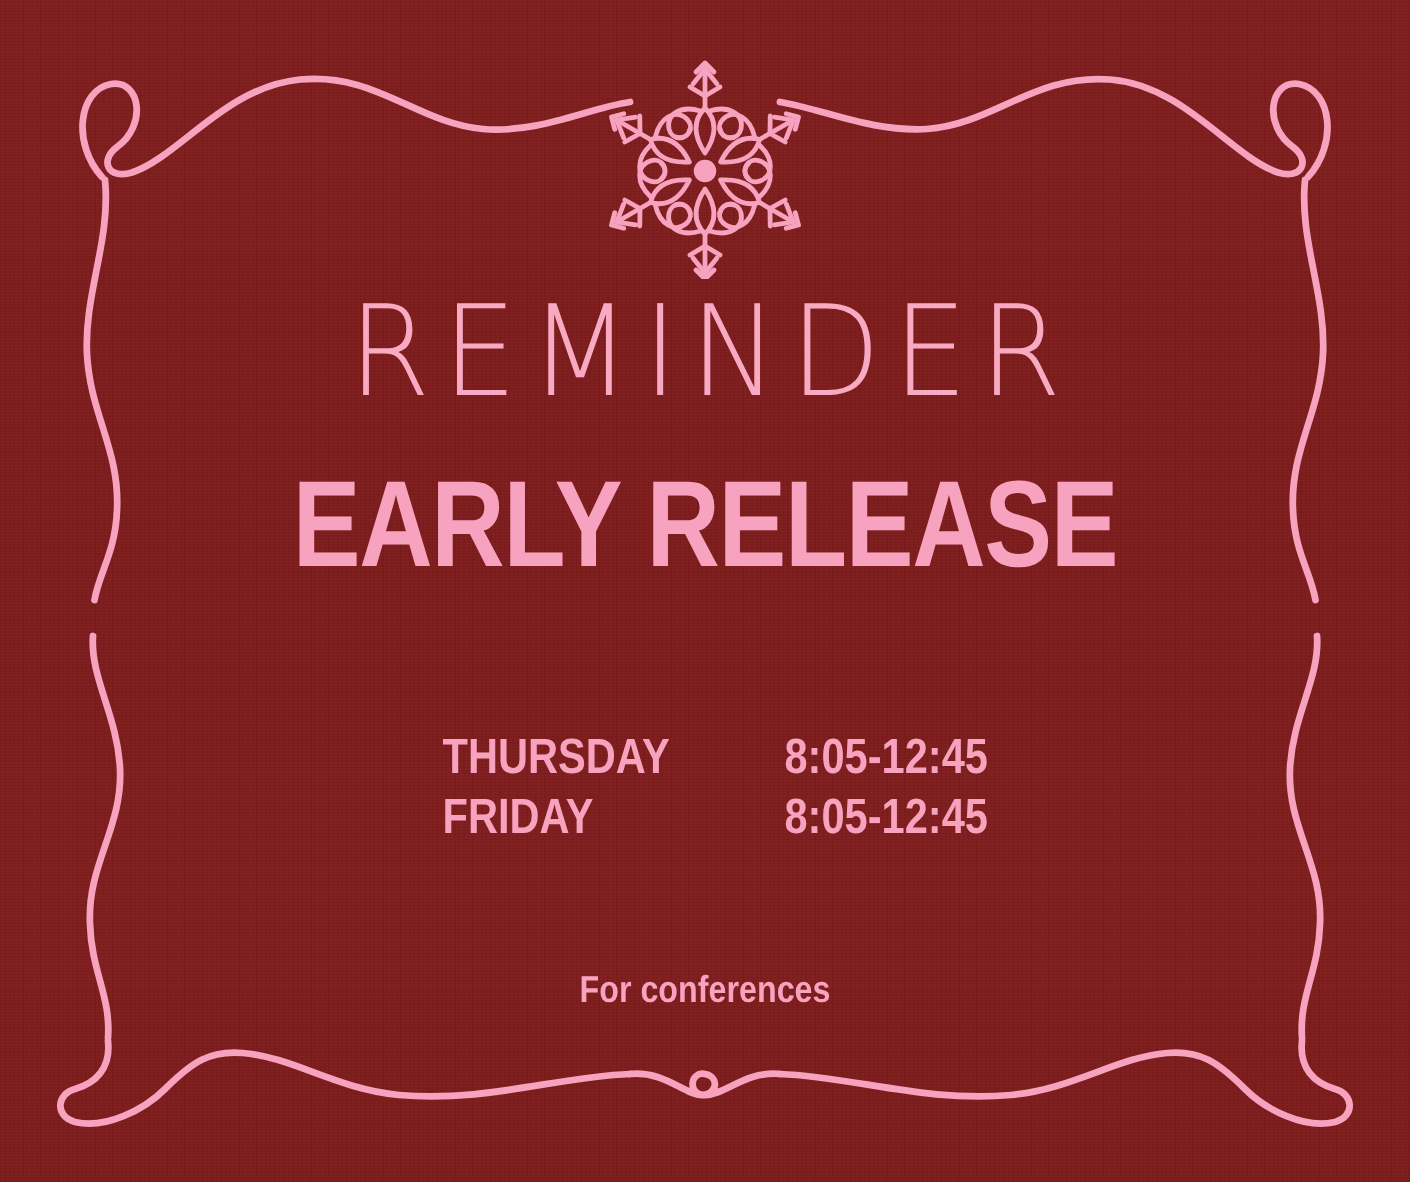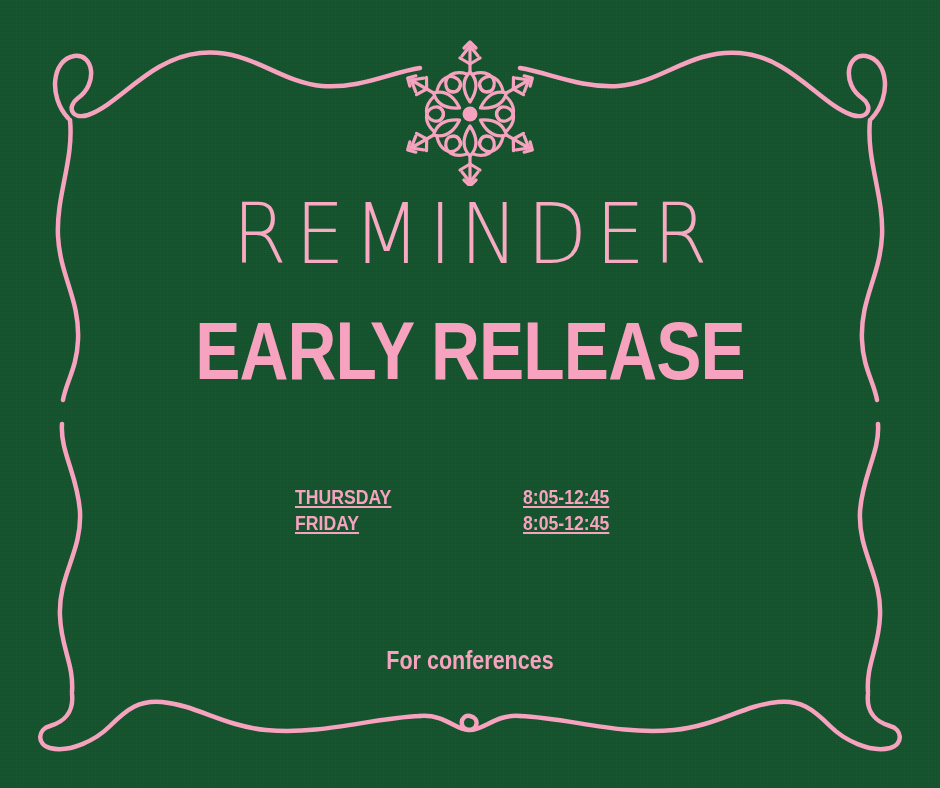--- a/index.html
+++ b/index.html
@@ -11,21 +11,21 @@
     width: 940px;
     height: 788px;
     overflow: hidden;
     font-family: "Liberation Sans", sans-serif;
   }
 
   #poster {
     position: relative;
     width: 940px;
     height: 788px;
-    background-color: #14532d;
+    background-color: #7f1d1d;
     overflow: hidden;
   }
 
   
   #paper-texture {
     position: absolute;
     inset: 0;
     pointer-events: none;
     opacity: 0.55;
     background-image:
@@ -90,24 +90,23 @@
     transform: scaleX(0.88) scaleY(1.06);
   }
 
   #schedule-table {
     position: absolute;
     top: 484px;
     left: 295px;
     color: #f7a3bf;
     font-family: "Liberation Sans Narrow", "Liberation Sans", sans-serif;
     font-weight: 700;
-    font-size: 21px;
+    font-size: 33px;
     line-height: 1.22;
     letter-spacing: 0px;
-    text-decoration: underline;
   }
   .schedule-row {
     display: flex;
     align-items: baseline;
   }
   .schedule-day {
     width: 228px;
     transform: scaleX(0.84);
     transform-origin: left center;
   }

